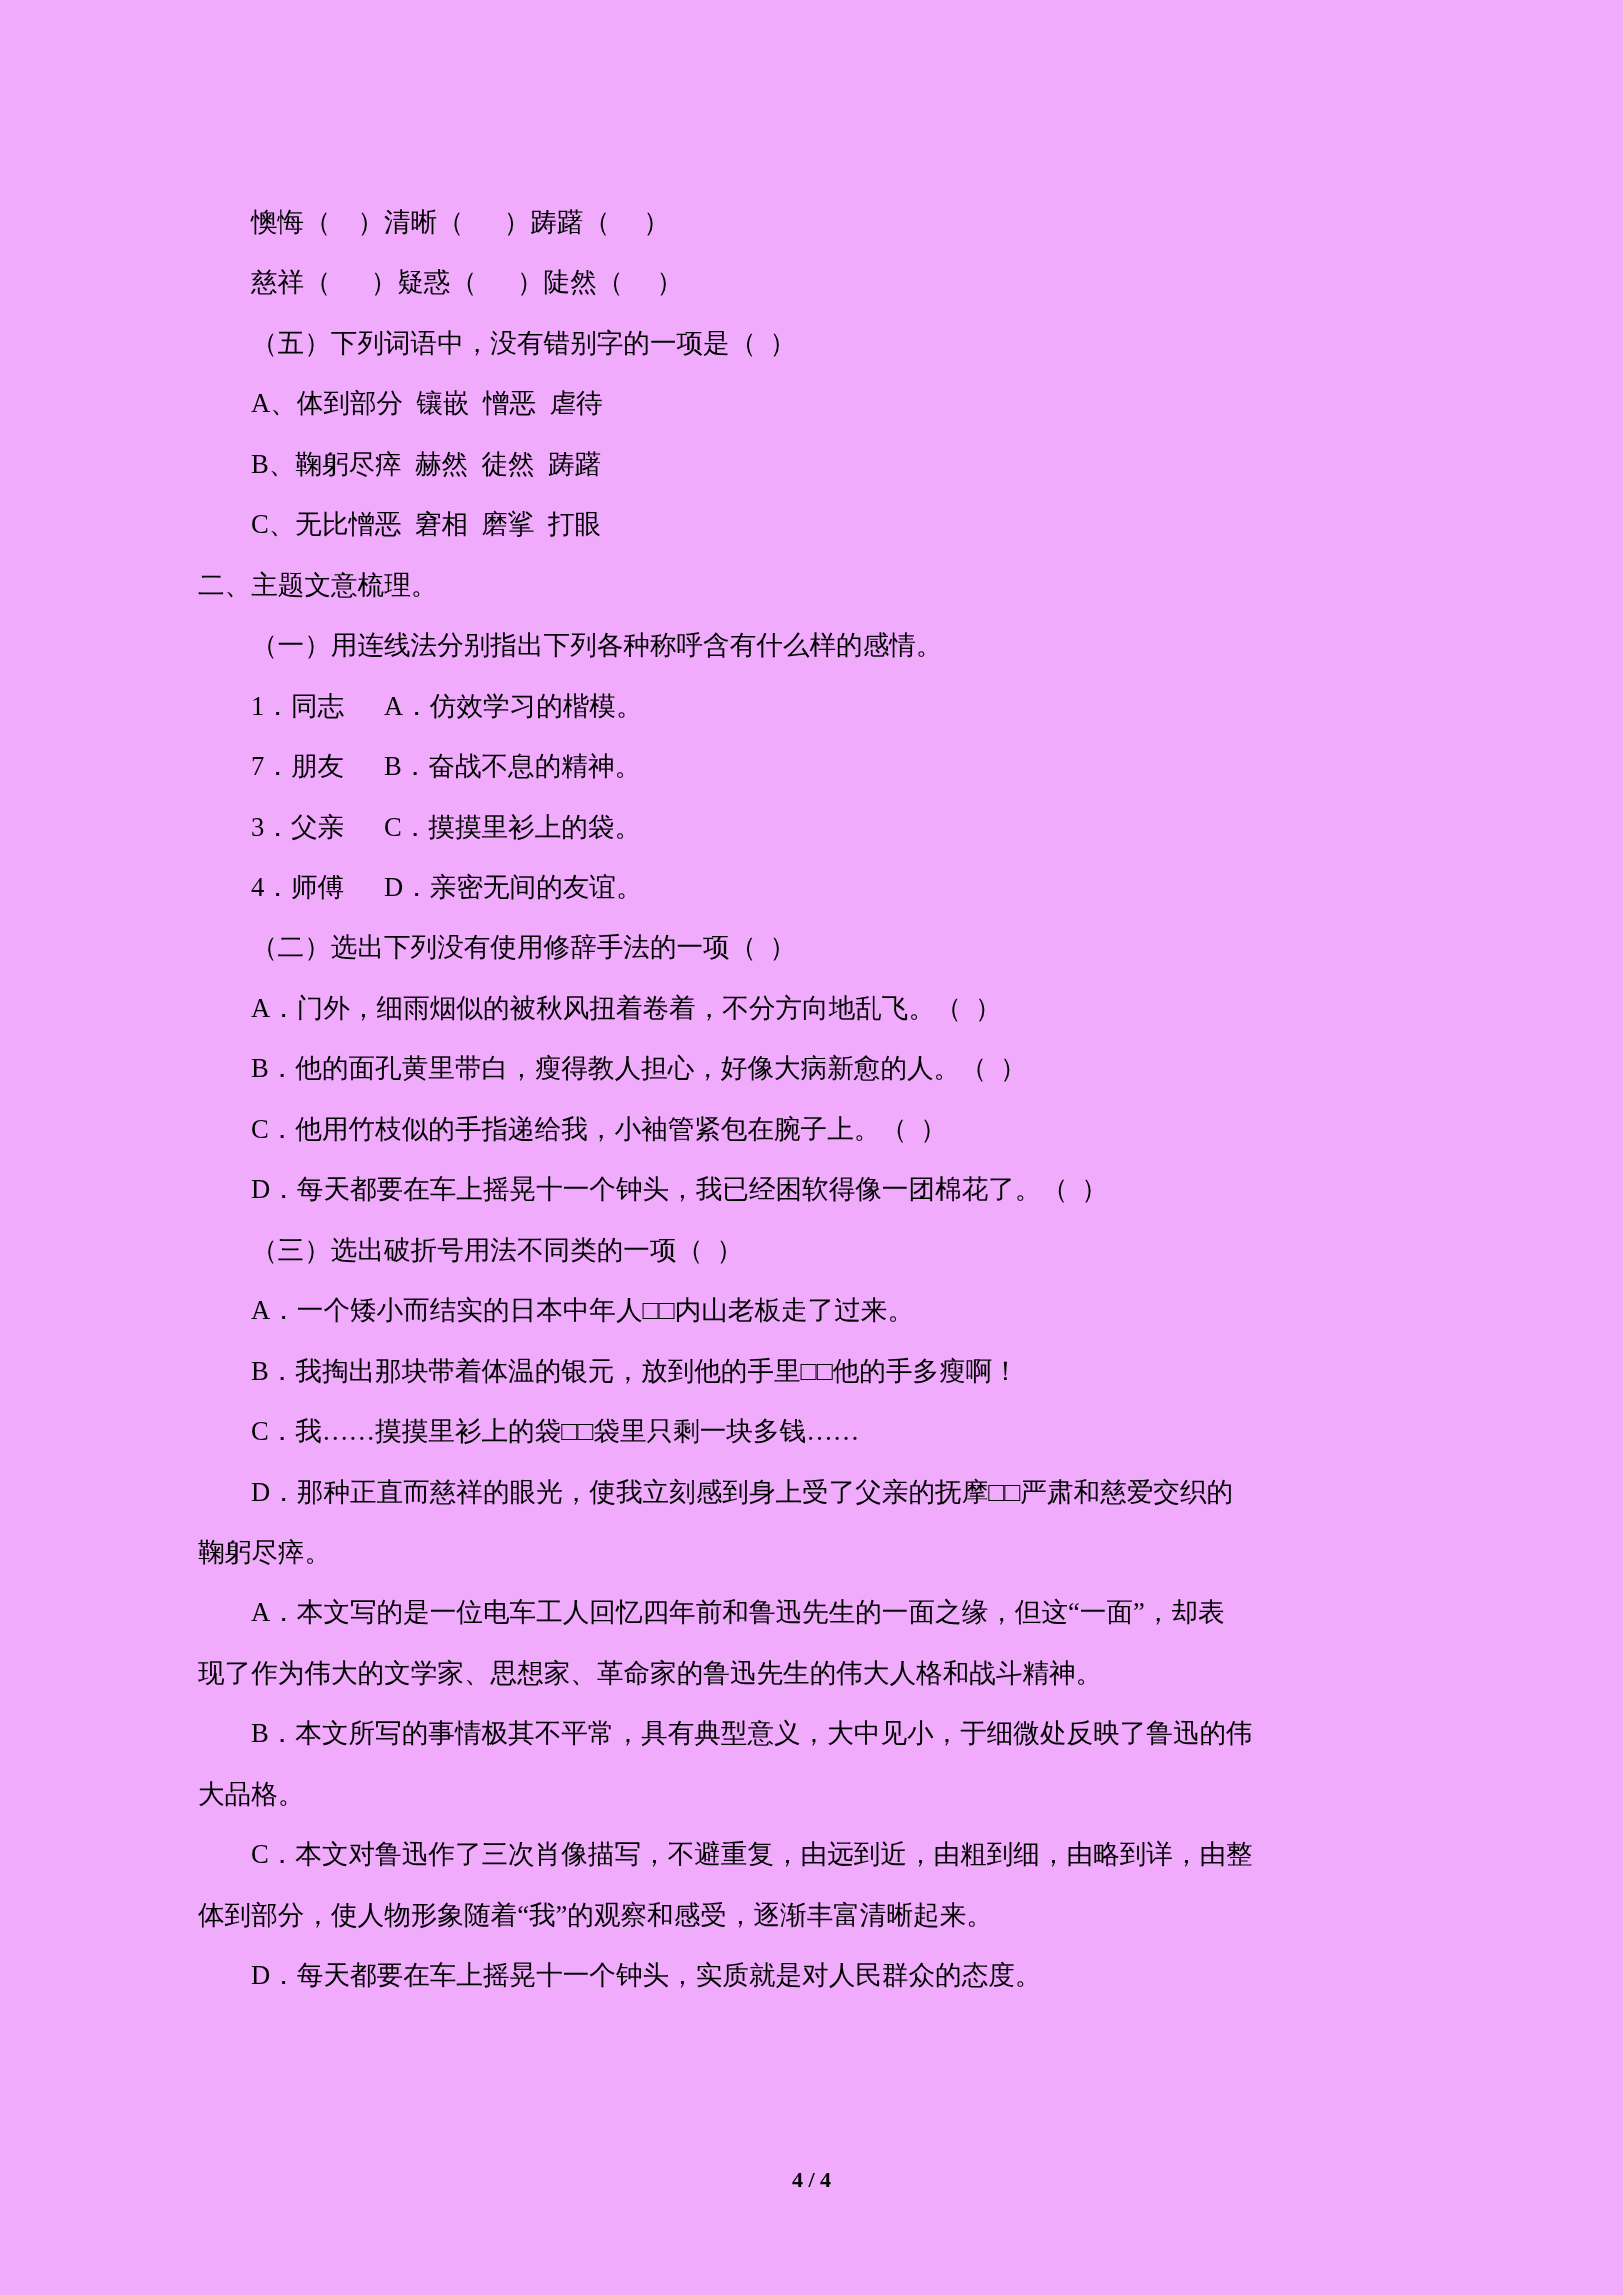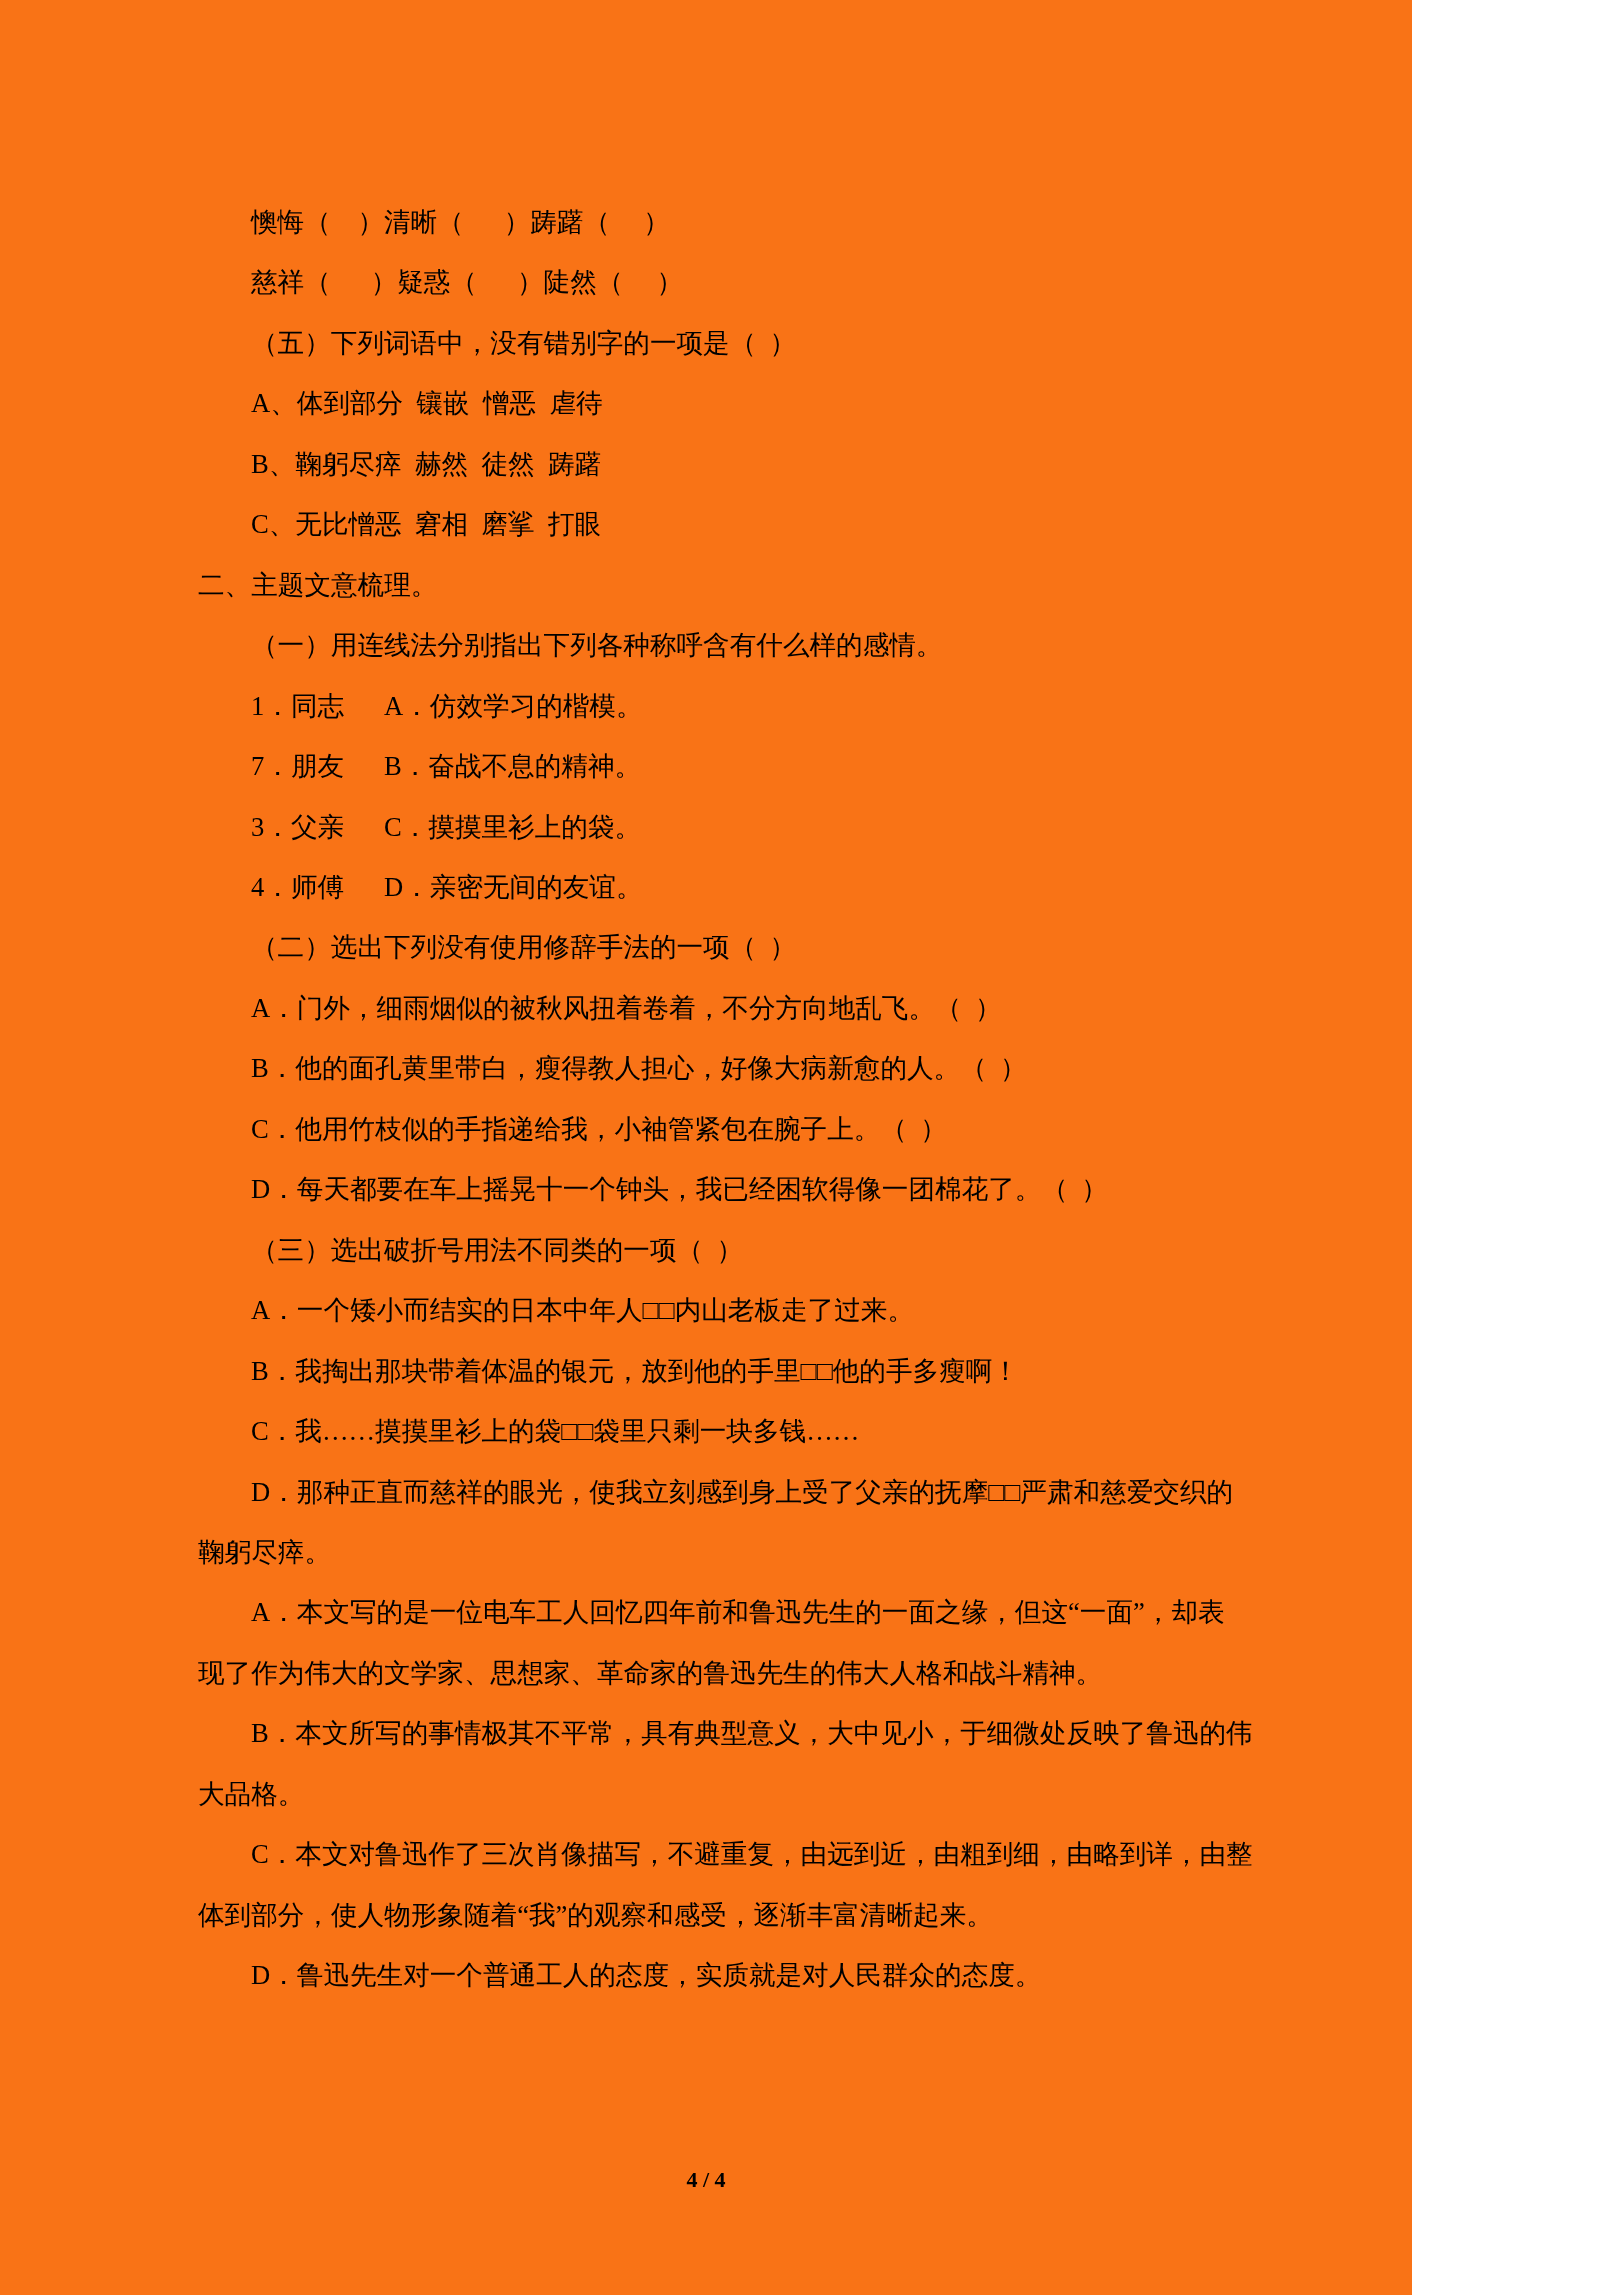--- a/index.html
+++ b/index.html
@@ -6,25 +6,25 @@
     margin: 0;
     padding: 0;
     background: #ffffff;
   }
   body {
     font-family: "Liberation Serif", "DejaVu Serif", serif;
     color: #000000;
   }
   .page {
     position: relative;
-    width: 1412px;
+    width: 1623px;
     height: 2295px;
     box-sizing: border-box;
     padding: 198px 136px 82px 198px;
-    background: #f97316;
+    background: #f0abfc;
   }
   .doc-body {
     font-size: 26.6px;
     line-height: 1.86;
   }
   .line {
     white-space: pre-wrap;
     margin: 0 0 11px 0;
   }
   .indent-1 {
@@ -106,19 +106,19 @@
     <p class="line indent-1">C．我……摸摸里衫上的袋□□袋里只剩一块多钱……</p>
     <p class="line indent-1">D．那种正直而慈祥的眼光，使我立刻感到身上受了父亲的抚摩□□严肃和慈爱交织的</p>
     <p class="line cont">鞠躬尽瘁。</p>
 
     <p class="line indent-1">A．本文写的是一位电车工人回忆四年前和鲁迅先生的一面之缘，但这“一面”，却表</p>
     <p class="line cont">现了作为伟大的文学家、思想家、革命家的鲁迅先生的伟大人格和战斗精神。</p>
     <p class="line indent-1">B．本文所写的事情极其不平常，具有典型意义，大中见小，于细微处反映了鲁迅的伟</p>
     <p class="line cont">大品格。</p>
     <p class="line indent-1">C．本文对鲁迅作了三次肖像描写，不避重复，由远到近，由粗到细，由略到详，由整</p>
     <p class="line cont">体到部分，使人物形象随着“我”的观察和感受，逐渐丰富清晰起来。</p>
-    <p class="line indent-1">D．鲁迅先生对一个普通工人的态度，实质就是对人民群众的态度。</p>
+    <p class="line indent-1">D．每天都要在车上摇晃十一个钟头，实质就是对人民群众的态度。</p>
 
   </div>
 
   <div class="footer">4 / 4</div>
 </div>
 
 
 </body></html>

